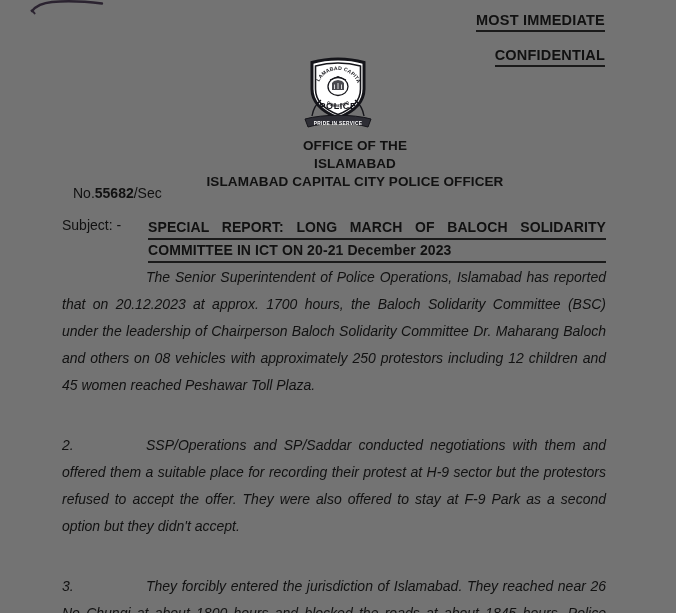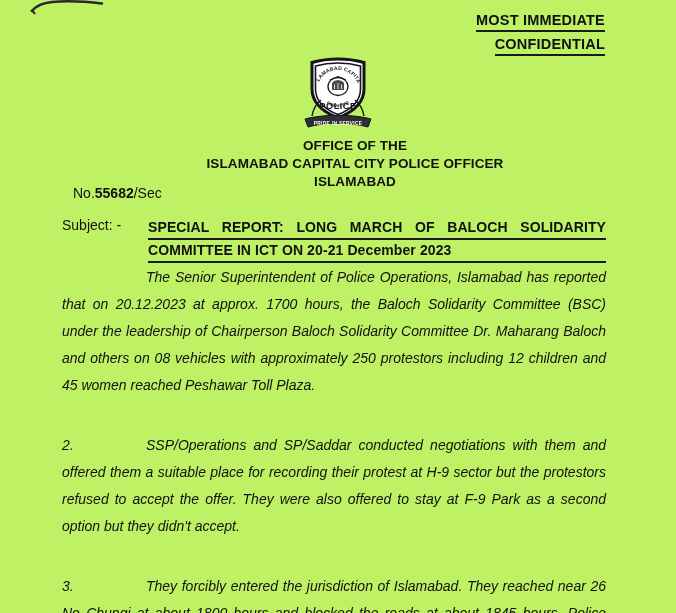--- a/index.html
+++ b/index.html
@@ -13,21 +13,21 @@
     position: relative;
     overflow: hidden;
     font-family: "Liberation Sans", sans-serif;
     color: #111111;
     -webkit-font-smoothing: antialiased;
   }
 
   .page {
     position: absolute;
     inset: 0;
-    background: #bef264;
+    background: #737373;
   }
 
   
   .pen-mark {
     position: absolute;
     left: 30px;
     top: 0px;
     width: 76px;
     height: 18px;
     pointer-events: none;
@@ -43,21 +43,21 @@
     font-size: 14.5px;
     letter-spacing: 0.2px;
     line-height: 19px;
   }
   .classification span {
     display: inline-block;
     border-bottom: 2px solid #1a1a1a;
     padding-bottom: 0px;
   }
   .cls-line { display: block; }
-  .cls-line + .cls-line { margin-top: 3px; }
+  .cls-line + .cls-line { margin-top: 14px; }
 
   
   .crest-wrap {
     position: absolute;
     top: 56px;
     left: 0;
     right: 0;
     display: flex;
     justify-content: center;
   }
@@ -203,22 +203,22 @@
       <path d="M22 44 C17 48 14 54 13 60" stroke="#15151a" stroke-width="1.4" fill="none"></path>
       <path d="M56 44 C61 48 64 54 65 60" stroke="#15151a" stroke-width="1.4" fill="none"></path>
 
       <path d="M6 63 C24 58 54 58 72 63 L69 71 C52 66 26 66 9 71 Z" fill="#2e2e35" stroke="#15151a" stroke-width="1"></path>
       <text x="39" y="68.6" text-anchor="middle" font-family="'Liberation Sans', sans-serif" font-size="4.8" font-weight="bold" fill="#ffffff" letter-spacing="0.35">PRIDE IN SERVICE</text>
     </svg>
   </div>
 
   <div class="office-head">
     <div>OFFICE OF THE</div>
+    <div>ISLAMABAD</div>
     <div>ISLAMABAD CAPITAL CITY POLICE OFFICER</div>
-    <div>ISLAMABAD</div>
   </div>
 
   <div class="refrow">
     <div><span class="no-label">No.</span><b>55682</b><span>/Sec</span></div>
   </div>
 
   <div class="subject-row">
     <div class="subject-label">Subject: -</div>
     <div class="subject-text">
       <span class="sline first">SPECIAL REPORT: LONG MARCH OF BALOCH SOLIDARITY</span>

